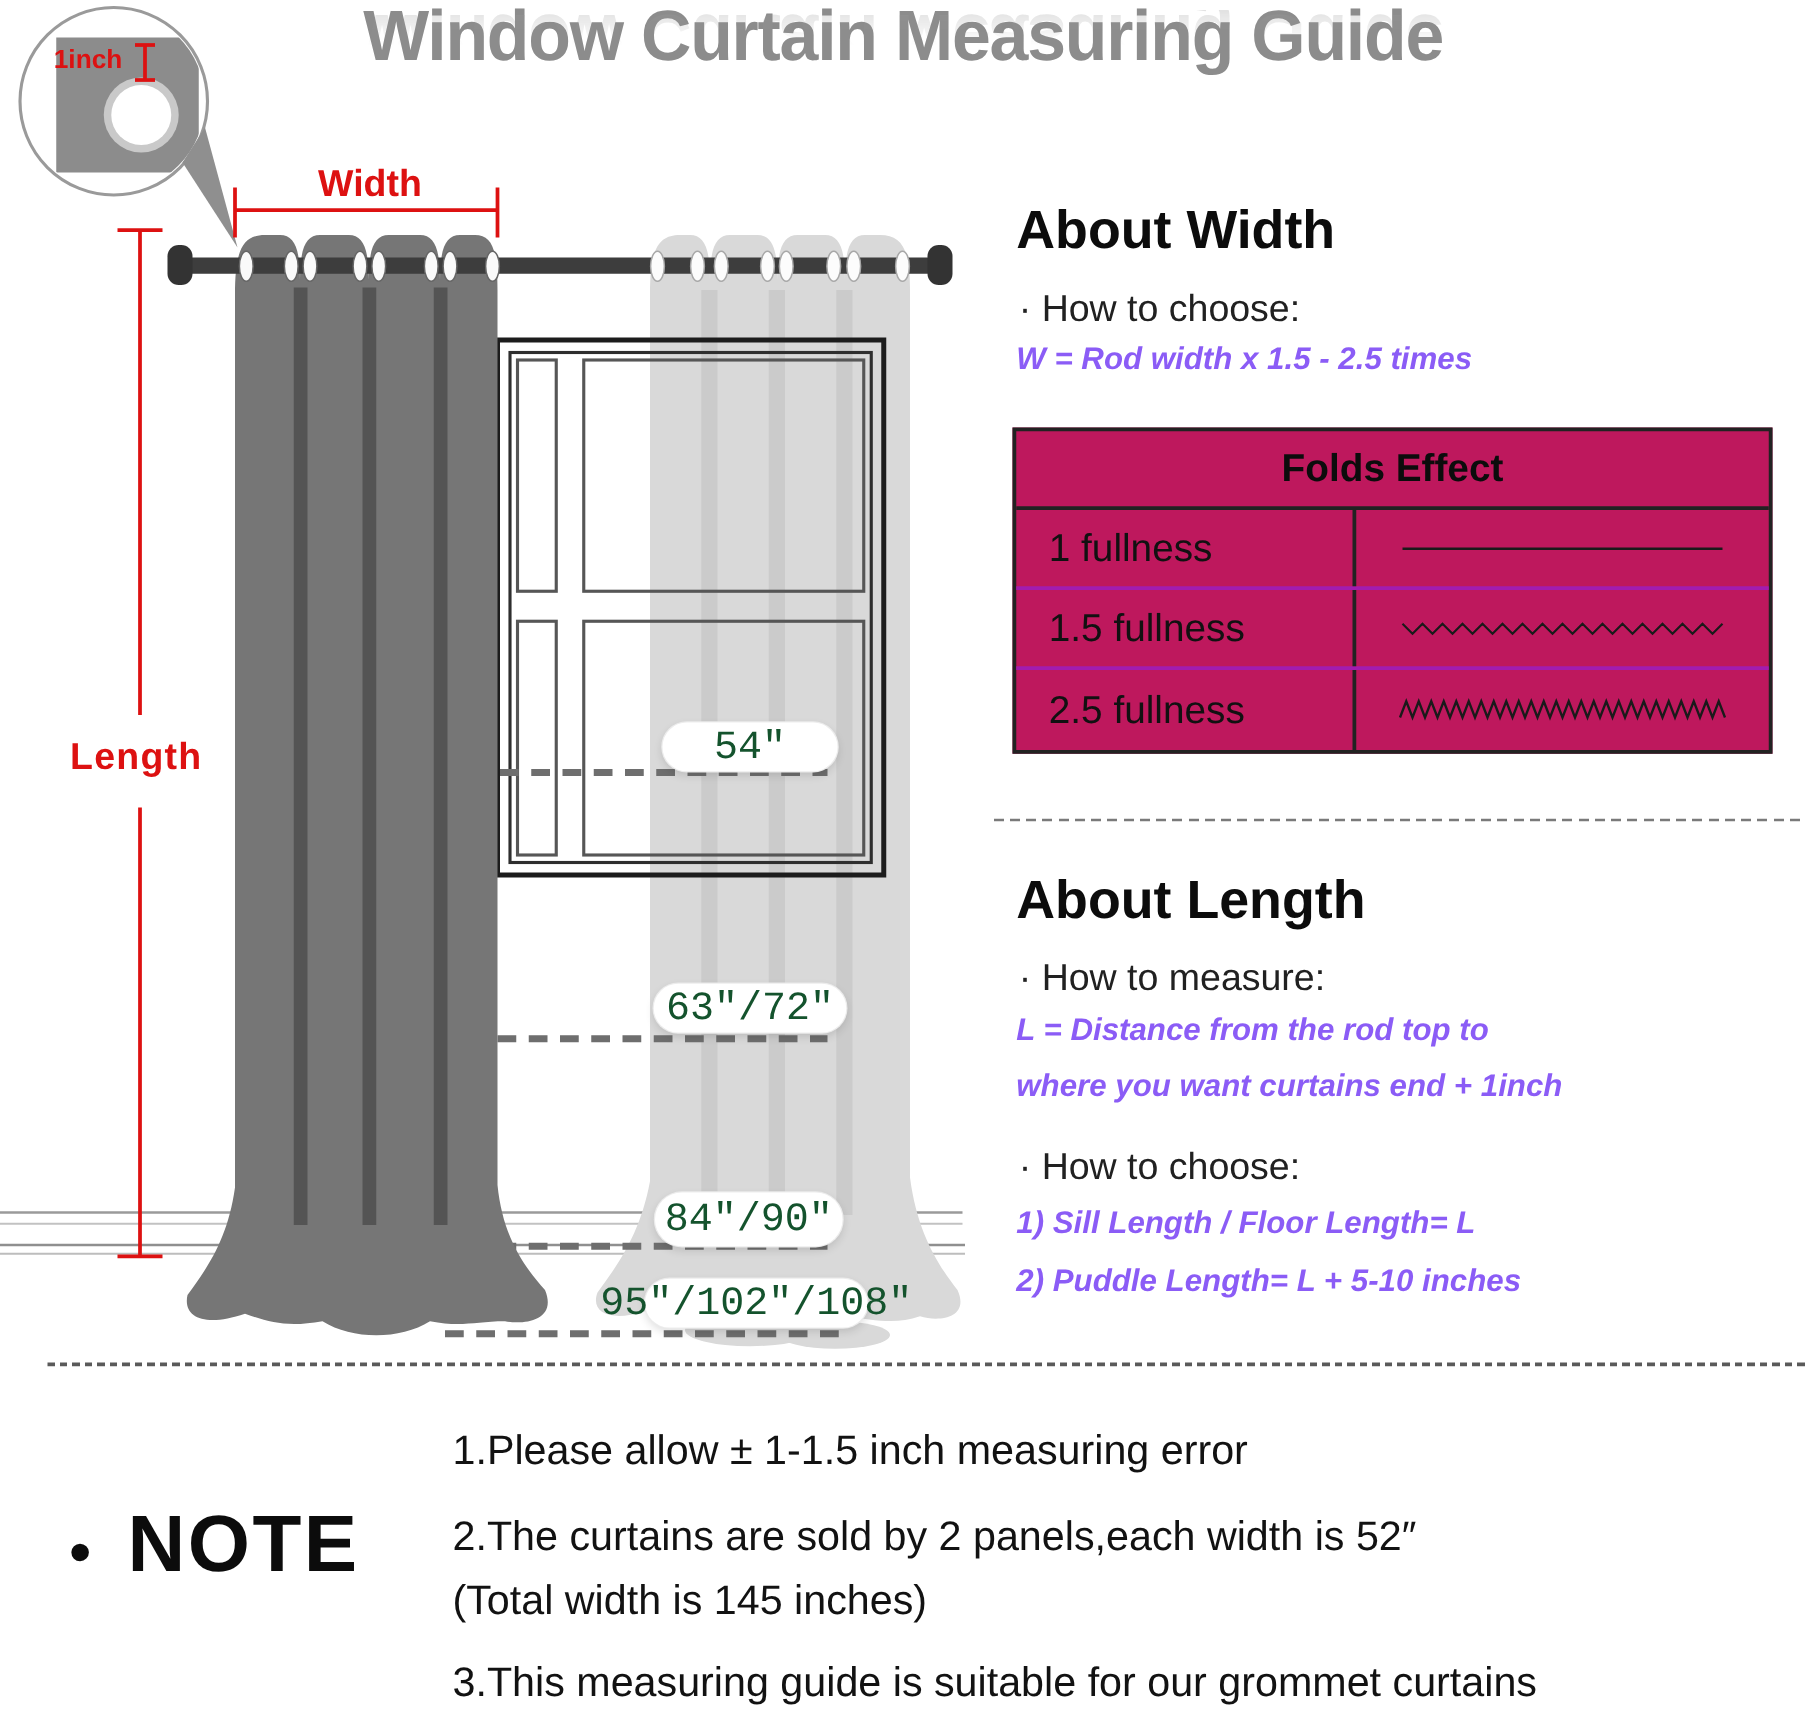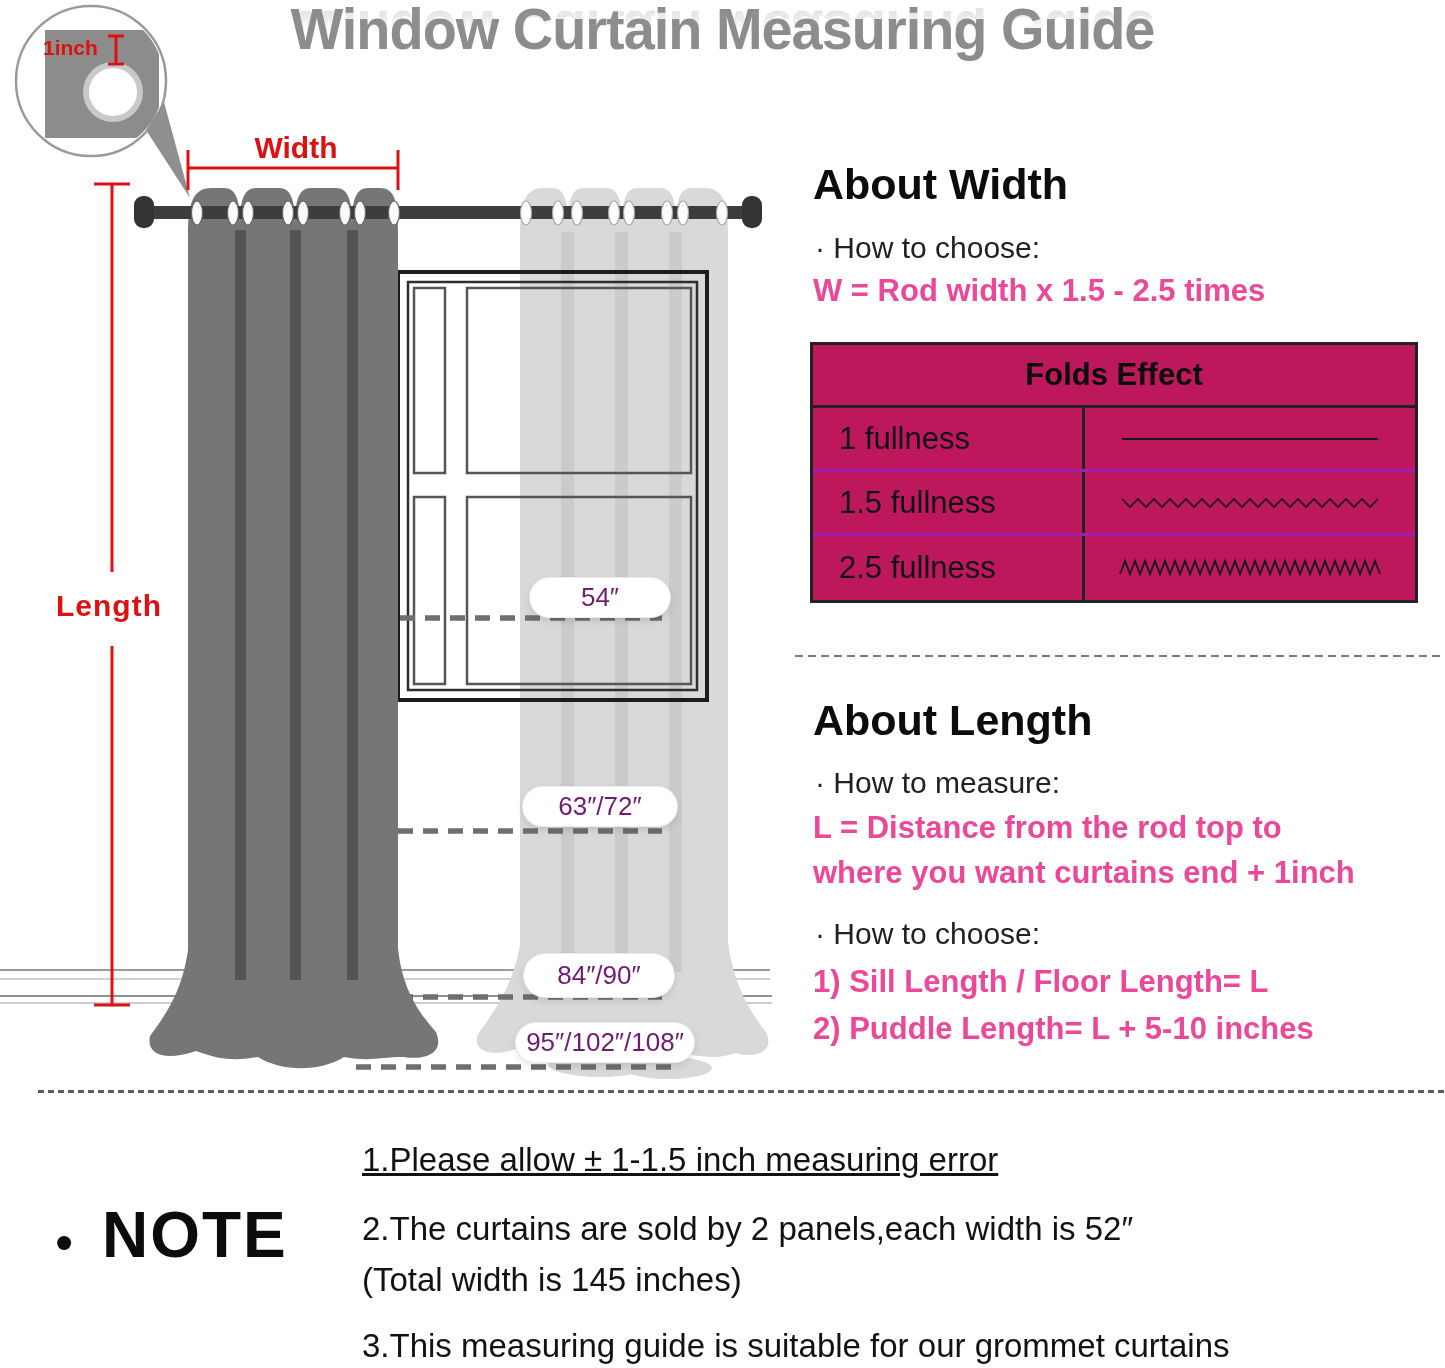--- a/index.html
+++ b/index.html
@@ -28,31 +28,31 @@
   
   .red-label{color:#dd1111;font-weight:700;}
   .lbl-1inch{left:43px;top:36px;font-size:21px;}
   .lbl-width{left:238px;top:131px;width:116px;text-align:center;font-size:30px;}
   .lbl-length{left:56px;top:589px;font-size:30px;letter-spacing:1px;}
 
   .pill{
     position:absolute;background:#ffffff;border-radius:22px;
     box-shadow:0 0 0 1px #ececec,0 3px 8px rgba(0,0,0,.14);
     display:flex;align-items:center;justify-content:center;
-    font-size:26px;color:#701a75;
+    font-size:32px;color:#14532d;font-family:Liberation Mono, monospace;
   }
   .pill-54 {left:530px;top:578px;width:140px;height:39px;}
   .pill-63 {left:523px;top:787px;width:154px;height:39px;}
   .pill-84 {left:524px;top:954px;width:150px;height:43px;}
   .pill-95 {left:516px;top:1023px;width:178px;height:39px;}
 
   
   .h2{font-size:43px;font-weight:700;color:#0c0c0c;}
   .bullet-line{font-size:30px;font-weight:400;color:#212121;}
-  .formula{font-size:31px;font-weight:600;color:#ec4899;}
+  .formula{font-size:25px;font-weight:600;color:#8b5cf6;font-style:italic;}
   .aw-heading{left:813px;top:160px;}
   .aw-how{left:815px;top:231px;}
   .aw-formula{left:813px;top:273px;}
 
   .folds-table{
     position:absolute;left:810px;top:342px;width:602px;
     border:3px solid #222;display:grid;grid-template-rows:63px 64px 64px 64px;
     background:#be185d;
   }
   .ft-header{
@@ -81,21 +81,21 @@
 
   .dotted-sep{
     position:absolute;left:38px;top:1090px;width:1407px;height:3px;
     background:repeating-linear-gradient(to right,#5a5a5a 0 6px,transparent 6px 10px);
   }
 
   
   .note-bullet{left:55px;top:1216px;font-size:52px;color:#0c0c0c;line-height:1;}
   .note-heading{left:102px;top:1198px;font-size:64px;font-weight:700;color:#0c0c0c;letter-spacing:2px;}
   .note-item{font-size:33px;color:#121212;}
-  .note-1 {left:362px;top:1141px;text-decoration:underline;}
+  .note-1 {left:362px;top:1141px;}
   .note-2a{left:362px;top:1210px;}
   .note-2b{left:362px;top:1261px;}
   .note-3 {left:362px;top:1327px;}
 </style>
 </head>
 <body>
 
 <div class="title-wrap">
   <div class="title">Window Curtain Measuring Guide</div>
   <div class="title-reflection">Window Curtain Measuring Guide</div>

